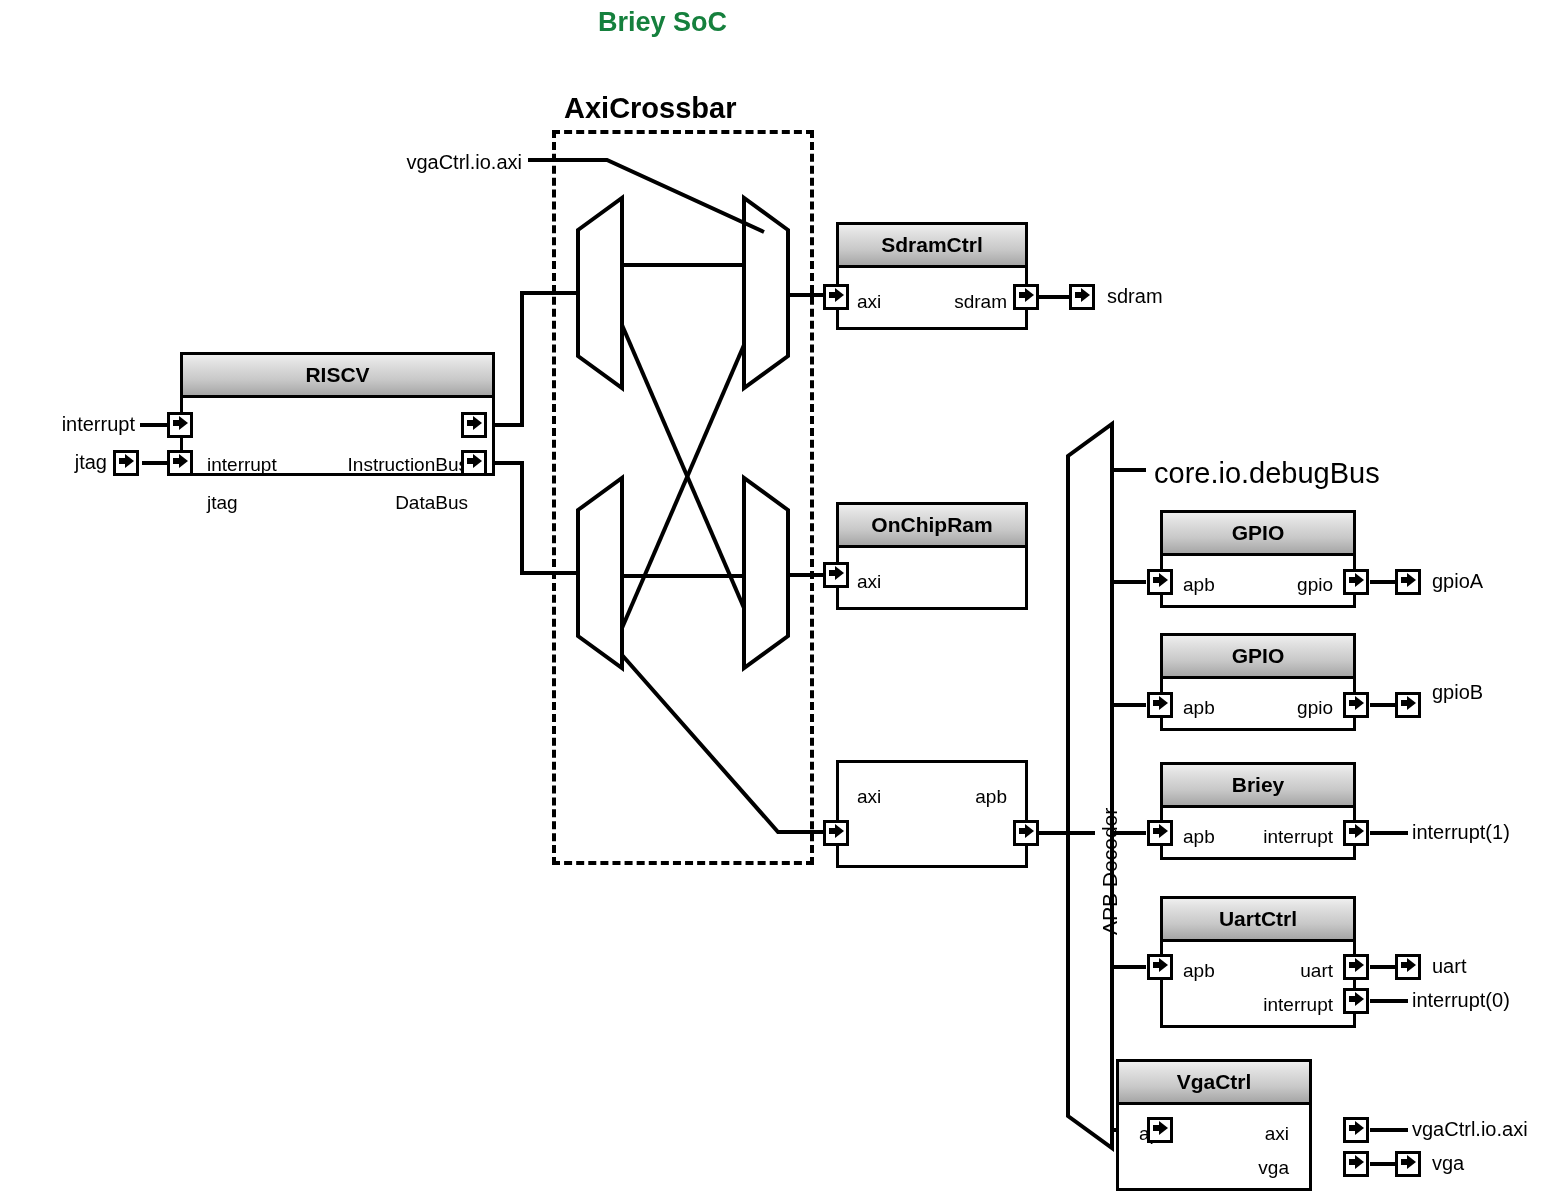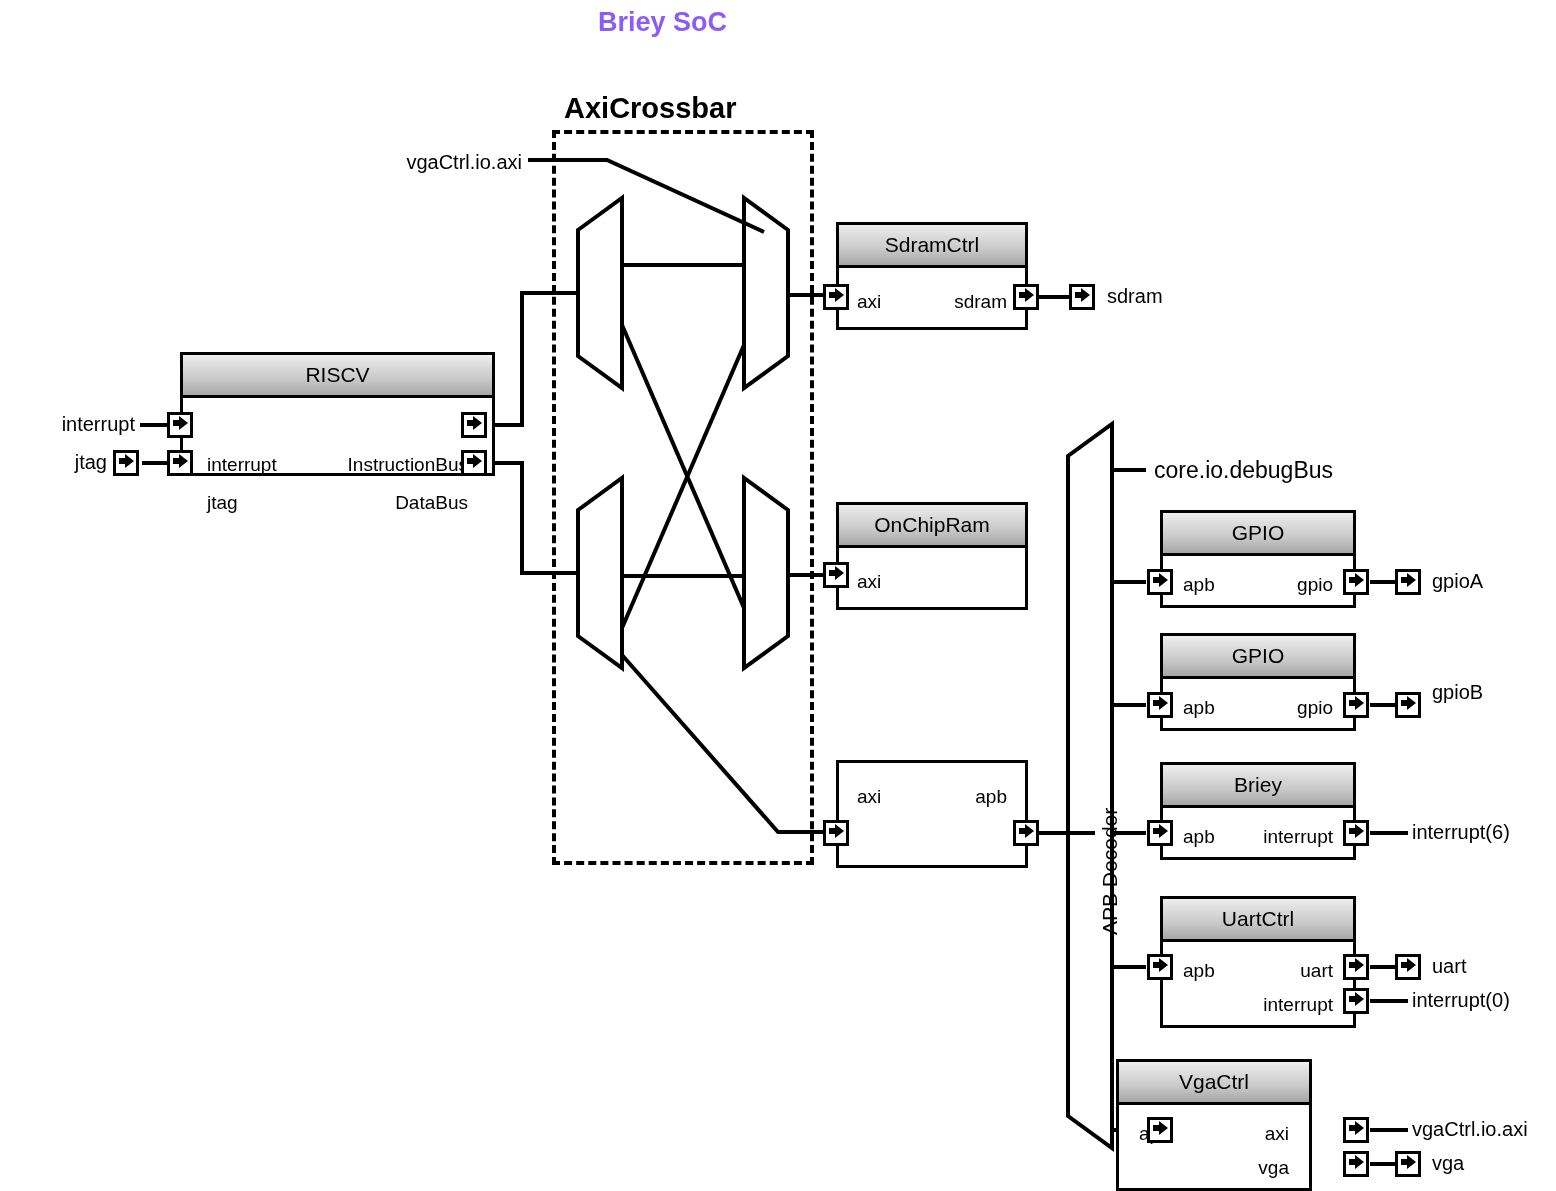--- a/index.html
+++ b/index.html
@@ -32,41 +32,41 @@
     top: 0;
     width: 1556px;
     height: 1191px;
   }
 
   
   .diagram-title {
     position: absolute;
     font-size: 27px;
     font-weight: bold;
-    color: #8b5cf6;
+    color: #15803d;
     white-space: nowrap;
   }
 
   
   .comp {
     position: absolute;
     box-sizing: border-box;
     border: 3px solid #000;
     background: #ffffff;
   }
   .comp-header {
     box-sizing: border-box;
     height: 43px;
     border-bottom: 3px solid #000;
     background: linear-gradient(to bottom, #efefef 0%, #e2e2e2 18%, #c8c8c8 62%, #a6a6a6 100%);
     display: flex;
     align-items: center;
     justify-content: center;
     font-size: 21px;
-    font-weight: normal;
+    font-weight: bold;
     color: #000;
     white-space: nowrap;
   }
   .comp-body {
     position: relative;
     width: 100%;
   }
 
   
   .port-label {
@@ -251,21 +251,21 @@
     </div>
 
     <div class="comp" style="left:836px; top:760px; width:192px; height:108px;">
       <div class="comp-body" style="height:59px;">
         <div class="port-label left" style="left:18px; top:24px;">axi</div>
         <div class="port-label right" style="right:18px; top:24px;">apb</div>
       </div>
     </div>
 
     <div class="apb-decoder-label" style="left:1098px; top:935px;">APB Decoder</div>
-    <div class="free-label" style="left:1154px; top:459px; font-size:23px;">core.io.debugBus</div>
+    <div class="free-label" style="left:1154px; top:459px; font-size:29px;">core.io.debugBus</div>
 
     <div class="comp" style="left:1160px; top:510px; width:196px; height:98px;">
       <div class="comp-header">GPIO</div>
       <div class="comp-body" style="height:49px;">
         <div class="port-label left" style="left:20px; top:19px;">apb</div>
         <div class="port-label right" style="right:20px; top:19px;">gpio</div>
       </div>
     </div>
 
     <div class="comp" style="left:1160px; top:633px; width:196px; height:98px;">
@@ -340,20 +340,20 @@
     <div class="port-arrow" style="left:1343px; top:1151px;"></div>
     <div class="port-arrow" style="left:1395px; top:1151px;"></div>
 
     <div class="free-label rightalign" style="left:-5px; top:414px; width:140px;">interrupt</div>
     <div class="free-label rightalign" style="left:-19px; top:452px; width:126px;">jtag</div>
 
     <div class="free-label" style="left:1107px; top:286px;">sdram</div>
 
     <div class="free-label" style="left:1432px; top:571px;">gpioA</div>
     <div class="free-label" style="left:1432px; top:682px;">gpioB</div>
-    <div class="free-label" style="left:1412px; top:822px;">interrupt(6)</div>
+    <div class="free-label" style="left:1412px; top:822px;">interrupt(1)</div>
     <div class="free-label" style="left:1432px; top:956px;">uart</div>
     <div class="free-label" style="left:1412px; top:990px;">interrupt(0)</div>
     <div class="free-label" style="left:1412px; top:1119px;">vgaCtrl.io.axi</div>
     <div class="free-label" style="left:1432px; top:1153px;">vga</div>
 
   </div>
 </div>
 
 </body></html>

